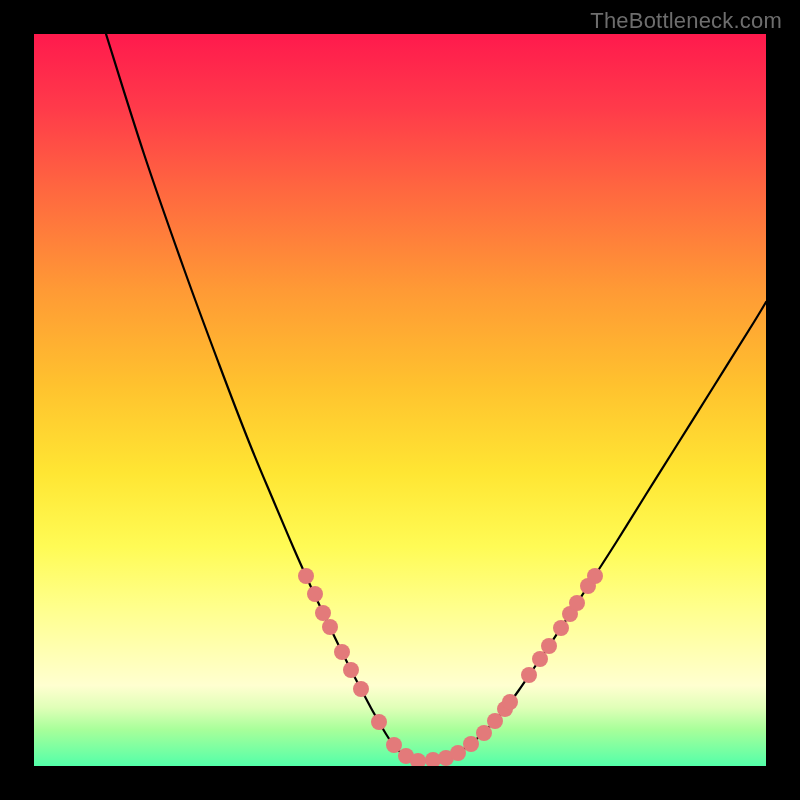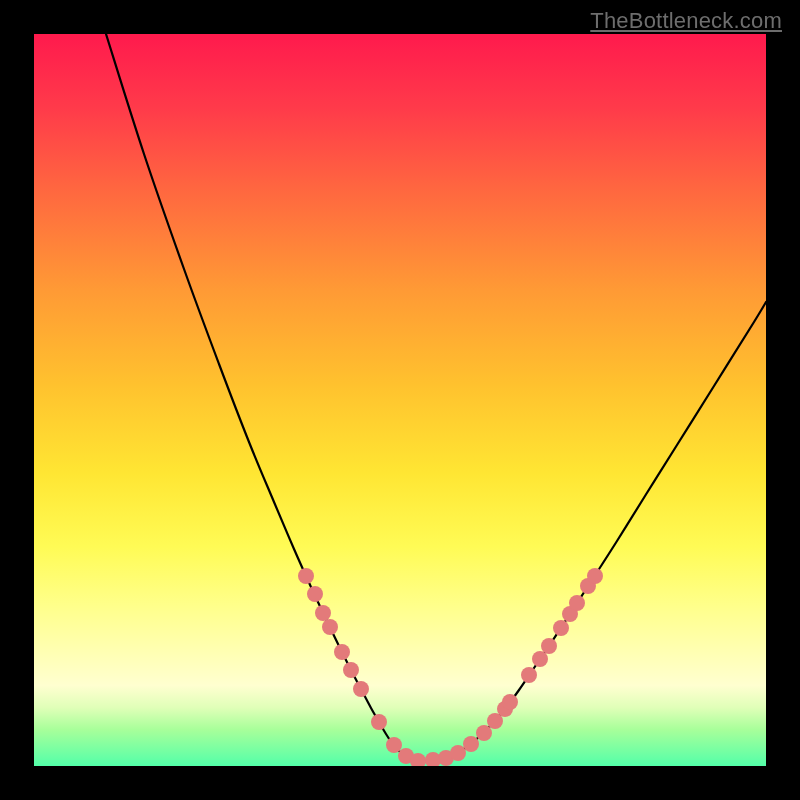--- a/index.html
+++ b/index.html
@@ -46,21 +46,20 @@
   }
   .watermark {
     position: absolute;
     top: 8px;
     right: 18px;
     color: #6d6d6d;
     font-size: 22px;
     font-weight: 500;
     letter-spacing: 0.2px;
     user-select: none;
-    text-decoration: underline;
   }
   svg {
     position: absolute;
     inset: 0;
   }
 </style>
 </head>
 <body>
 
 <div class="frame">

